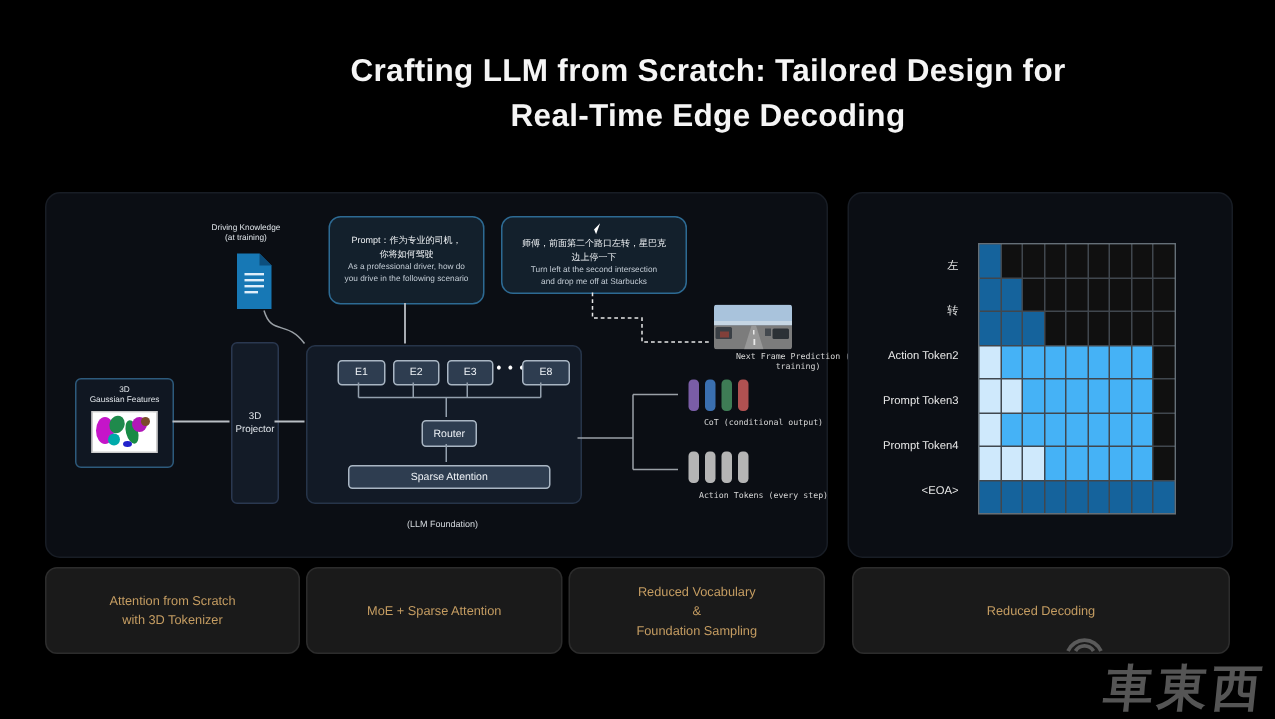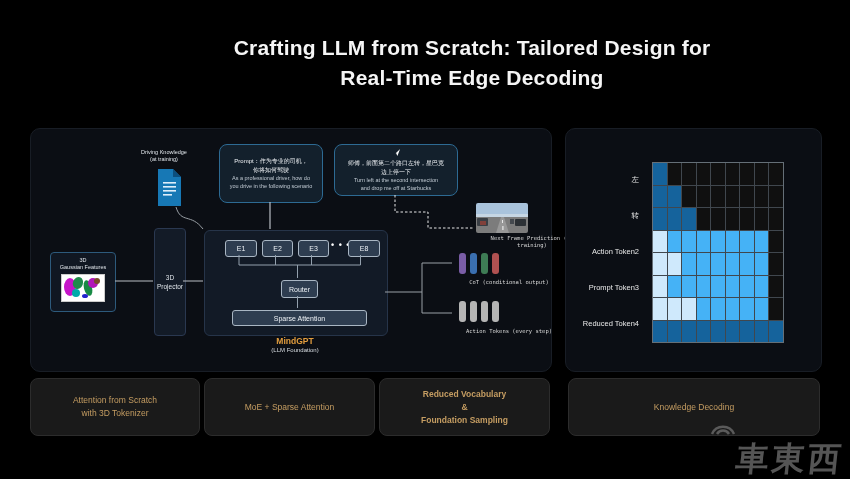--- a/index.html
+++ b/index.html
@@ -55,21 +55,21 @@
   .mask-label{flex:1;display:flex;align-items:center;justify-content:flex-end;padding-right:7px;
               font-size:7.5px;color:#e8e8e8;}
   .mask-grid{left:86px;top:33px;width:130px;height:179px;display:grid;
              grid-template-columns:repeat(9,1fr);grid-template-rows:repeat(8,1fr);
              gap:1px;background:rgba(190,205,215,.30);border:1px solid rgba(190,205,215,.30);}
   .mask-cell{width:100%;height:100%;}
   
   .bbox{top:378px;height:58px;background:#1a1a1a;border:1px solid #2c2c2c;border-radius:8px;
         display:flex;flex-direction:column;align-items:center;justify-content:center;
         color:#c59d62;font-size:8.5px;line-height:13px;text-align:center;box-sizing:border-box;}
-  .b1{left:30px;width:170px;}.b2{left:204px;width:171px;}.b3{left:379px;width:171px;font-weight:bold;}.b4{left:568px;width:252px;}
+  .b1{left:30px;width:170px;}.b2{left:204px;width:171px;}.b3{left:379px;width:171px;}.b4{left:568px;width:252px;}
   
   .wm{right:6px;bottom:4px;font-size:33px;font-weight:700;color:#646464;
       transform:skewX(-6deg);letter-spacing:3px;line-height:1;opacity:.85;}
   .wm-arcs{right:112px;bottom:44px;opacity:.8;}
   svg{display:block;}
   .overlay{left:0;top:0;pointer-events:none;}
 </style>
 </head>
 <body>
 
@@ -141,21 +141,20 @@
 
   <div class="abs mgbox">
     <div class="ebox" style="left:20px;top:9px;width:32px;height:17px;">E1</div>
     <div class="ebox" style="left:57px;top:9px;width:31px;height:17px;">E2</div>
     <div class="ebox" style="left:93px;top:9px;width:31px;height:17px;">E3</div>
     <div class="dots" style="left:126px;top:9px;">• • •</div>
     <div class="ebox" style="left:143px;top:9px;width:32px;height:17px;">E8</div>
     <div class="ebox" style="left:76px;top:49px;width:37px;height:18px;">Router</div>
     <div class="ebox" style="left:27px;top:79px;width:135px;height:16px;">Sparse Attention</div>
   </div>
-  <div class="abs mg-name">MindGPT</div>
   <div class="abs mg-sub">(LLM Foundation)</div>
 
   <div class="abs road">
     <svg width="52" height="30" viewBox="0 0 52 30">
       <rect width="52" height="14" fill="#a9c3dc"></rect>
       <rect y="11" width="52" height="3" fill="#c6d6e4"></rect>
       <rect y="14" width="52" height="16" fill="#7c7c7c"></rect>
       <polygon points="20,30 33,30 28,14 25,14" fill="#989898"></polygon>
       <rect x="26" y="17" width="1" height="3" fill="#e8e8e8"></rect>
       <rect x="26.3" y="23" width="1.2" height="4" fill="#e8e8e8"></rect>
@@ -186,21 +185,22 @@
     </div>
   <div class="abs mono act-label">Action Tokens (every step)</div>
 </div>
 
 <div class="abs panel panel-right">
   <div class="abs mask-labels">
       <div class="mask-label">左</div>
       <div class="mask-label">转</div>
       <div class="mask-label">Action Token2</div>
       <div class="mask-label">Prompt Token3</div>
-      <div class="mask-label">Reduced Token4</div>
+      <div class="mask-label">Prompt Token4</div>
+      <div class="mask-label">&lt;EOA&gt;</div>
     </div>
   <div class="abs mask-grid">
       <div class="mask-cell" style="background: rgb(21, 99, 156);"></div>
       <div class="mask-cell" style="background: rgb(16, 16, 16);"></div>
       <div class="mask-cell" style="background: rgb(16, 16, 16);"></div>
       <div class="mask-cell" style="background: rgb(16, 16, 16);"></div>
       <div class="mask-cell" style="background: rgb(16, 16, 16);"></div>
       <div class="mask-cell" style="background: rgb(16, 16, 16);"></div>
       <div class="mask-cell" style="background: rgb(16, 16, 16);"></div>
       <div class="mask-cell" style="background: rgb(16, 16, 16);"></div>
@@ -277,21 +277,21 @@
 </div>
 <div class="abs bbox b2">
   <div>MoE + Sparse Attention</div>
 </div>
 <div class="abs bbox b3">
   <div>Reduced Vocabulary</div>
   <div>&amp;</div>
   <div>Foundation Sampling</div>
 </div>
 <div class="abs bbox b4">
-  <div>Knowledge Decoding</div>
+  <div>Reduced Decoding</div>
 </div>
 
 <span class="abs wm-arcs">
   <svg width="30" height="14" viewBox="0 0 30 14">
     <path d="M4 13 A 12 12 0 0 1 26 13" stroke="#6a6a6a" stroke-width="2.5" fill="none"></path>
     <path d="M9 13 A 7 7 0 0 1 21 13" stroke="#6a6a6a" stroke-width="2.5" fill="none"></path>
   </svg>
 </span>
 <div class="abs wm">車東西</div>
 

